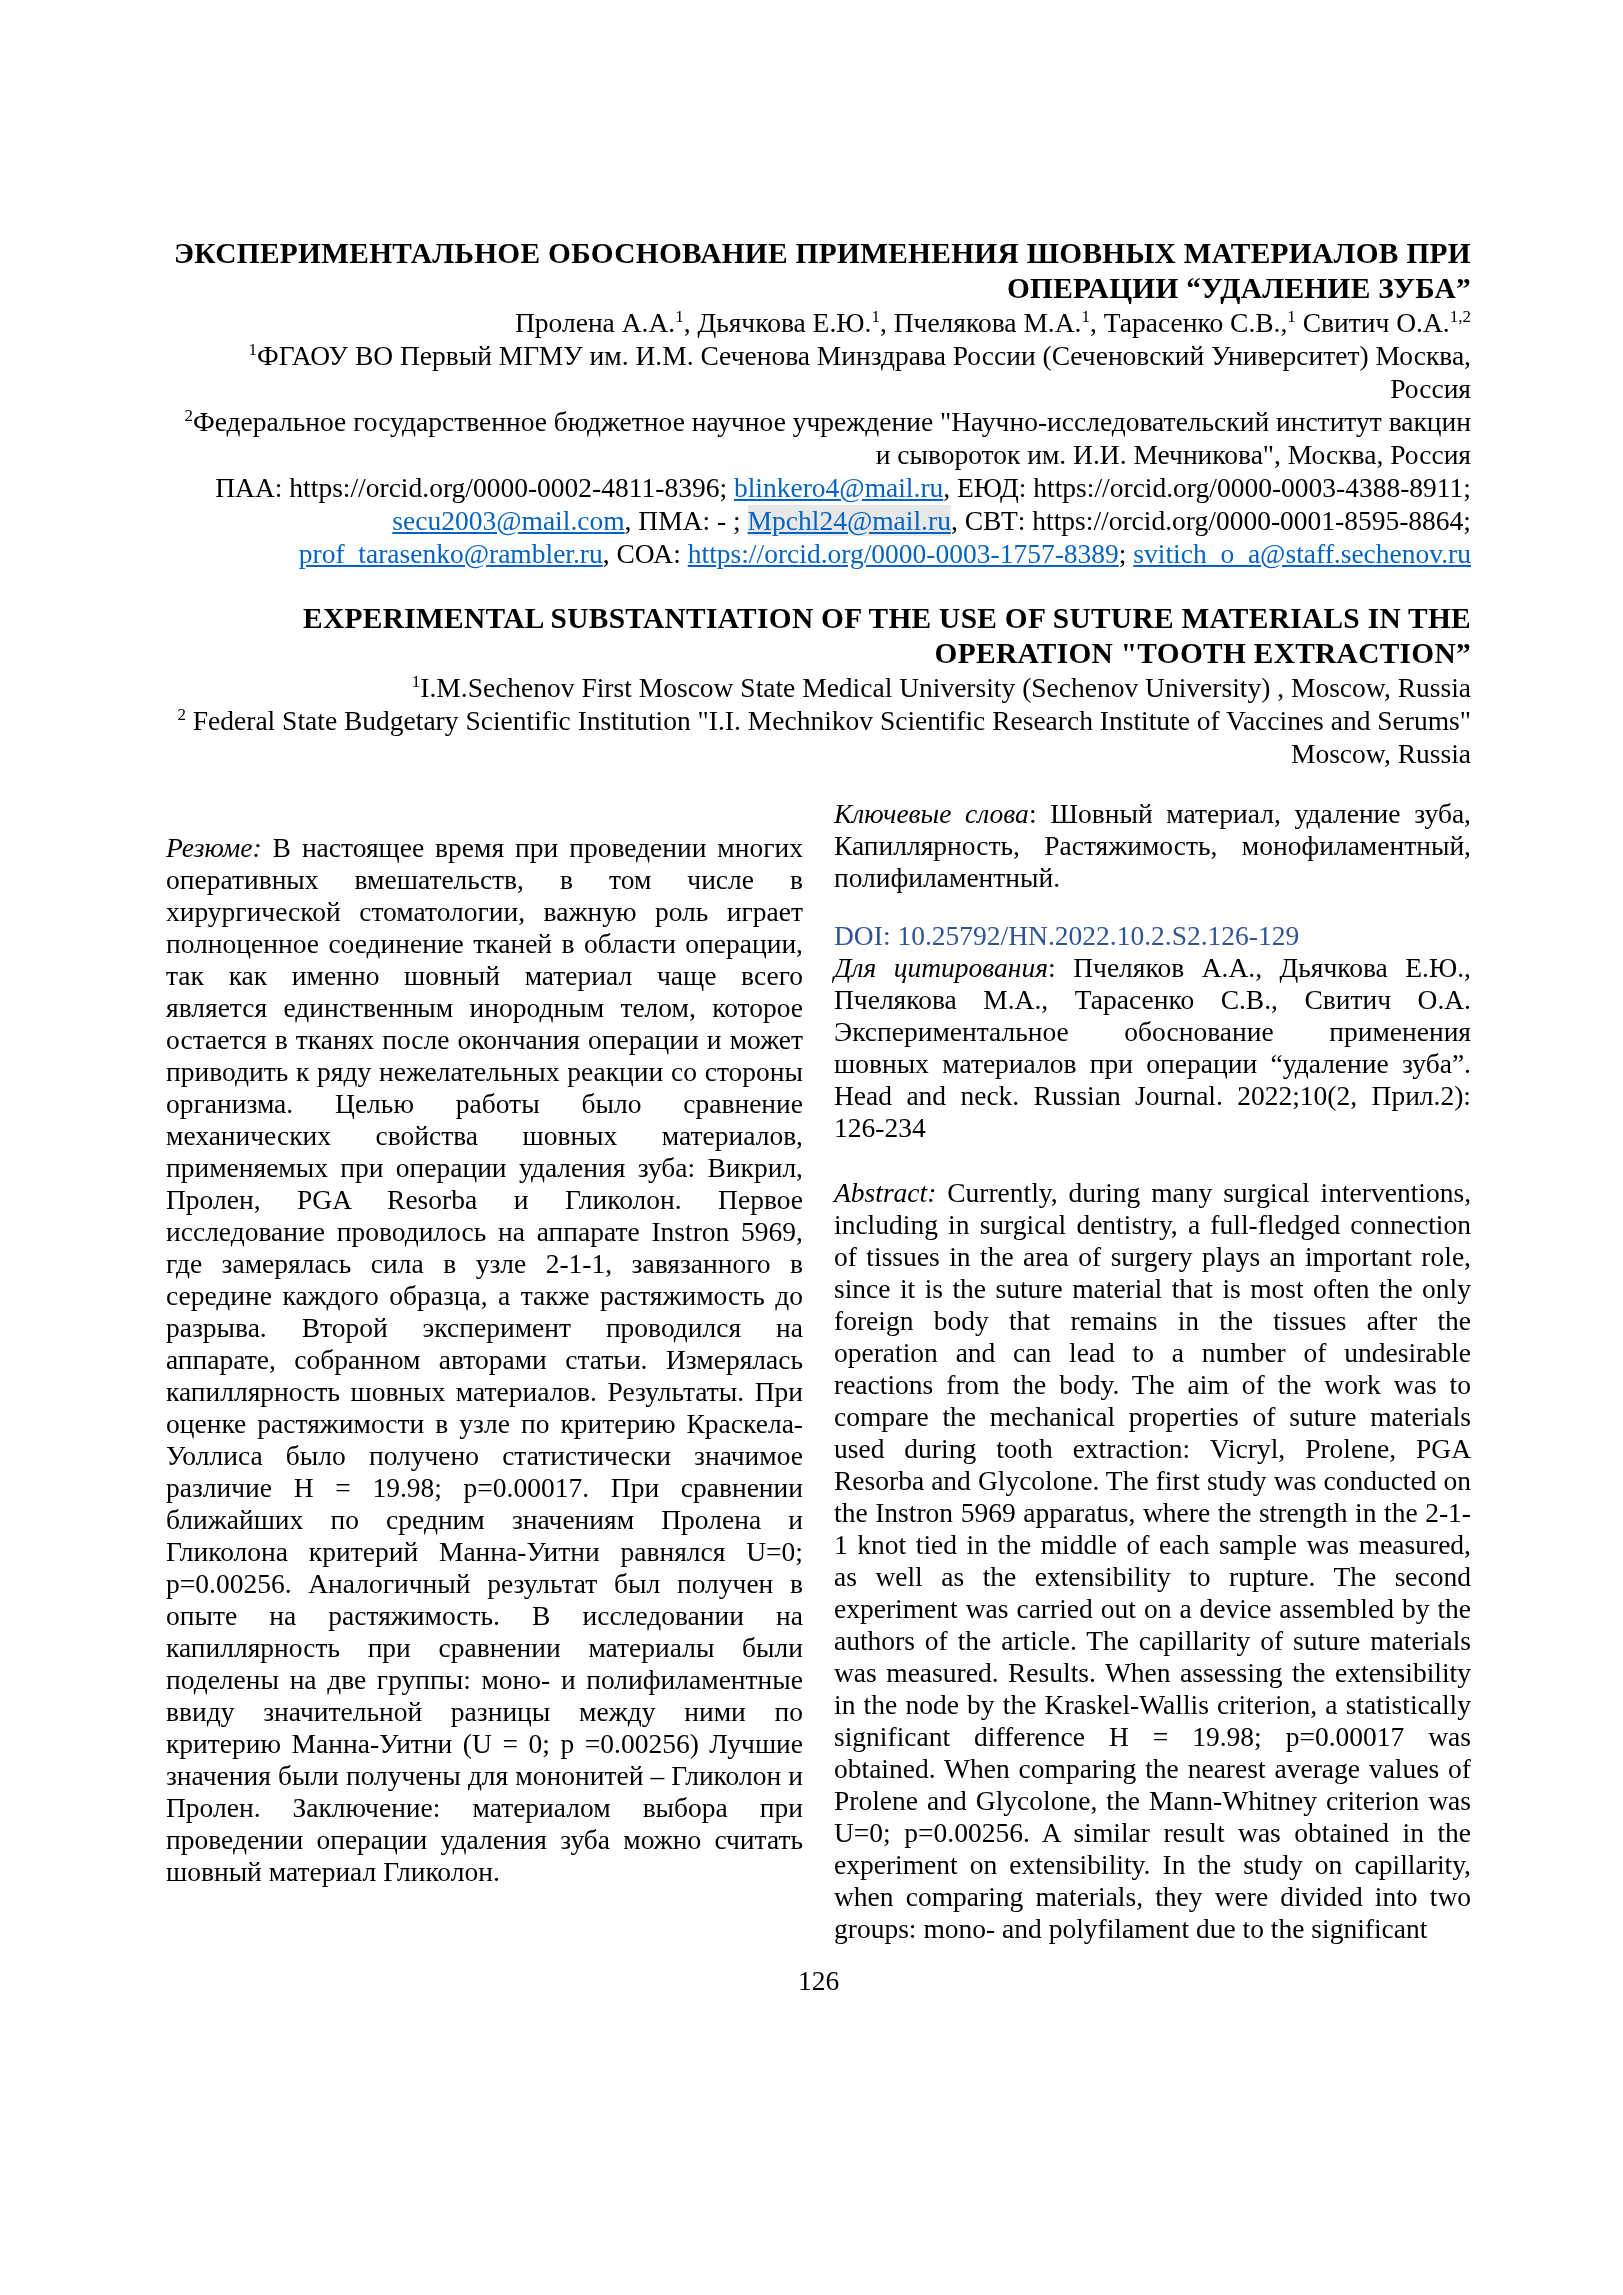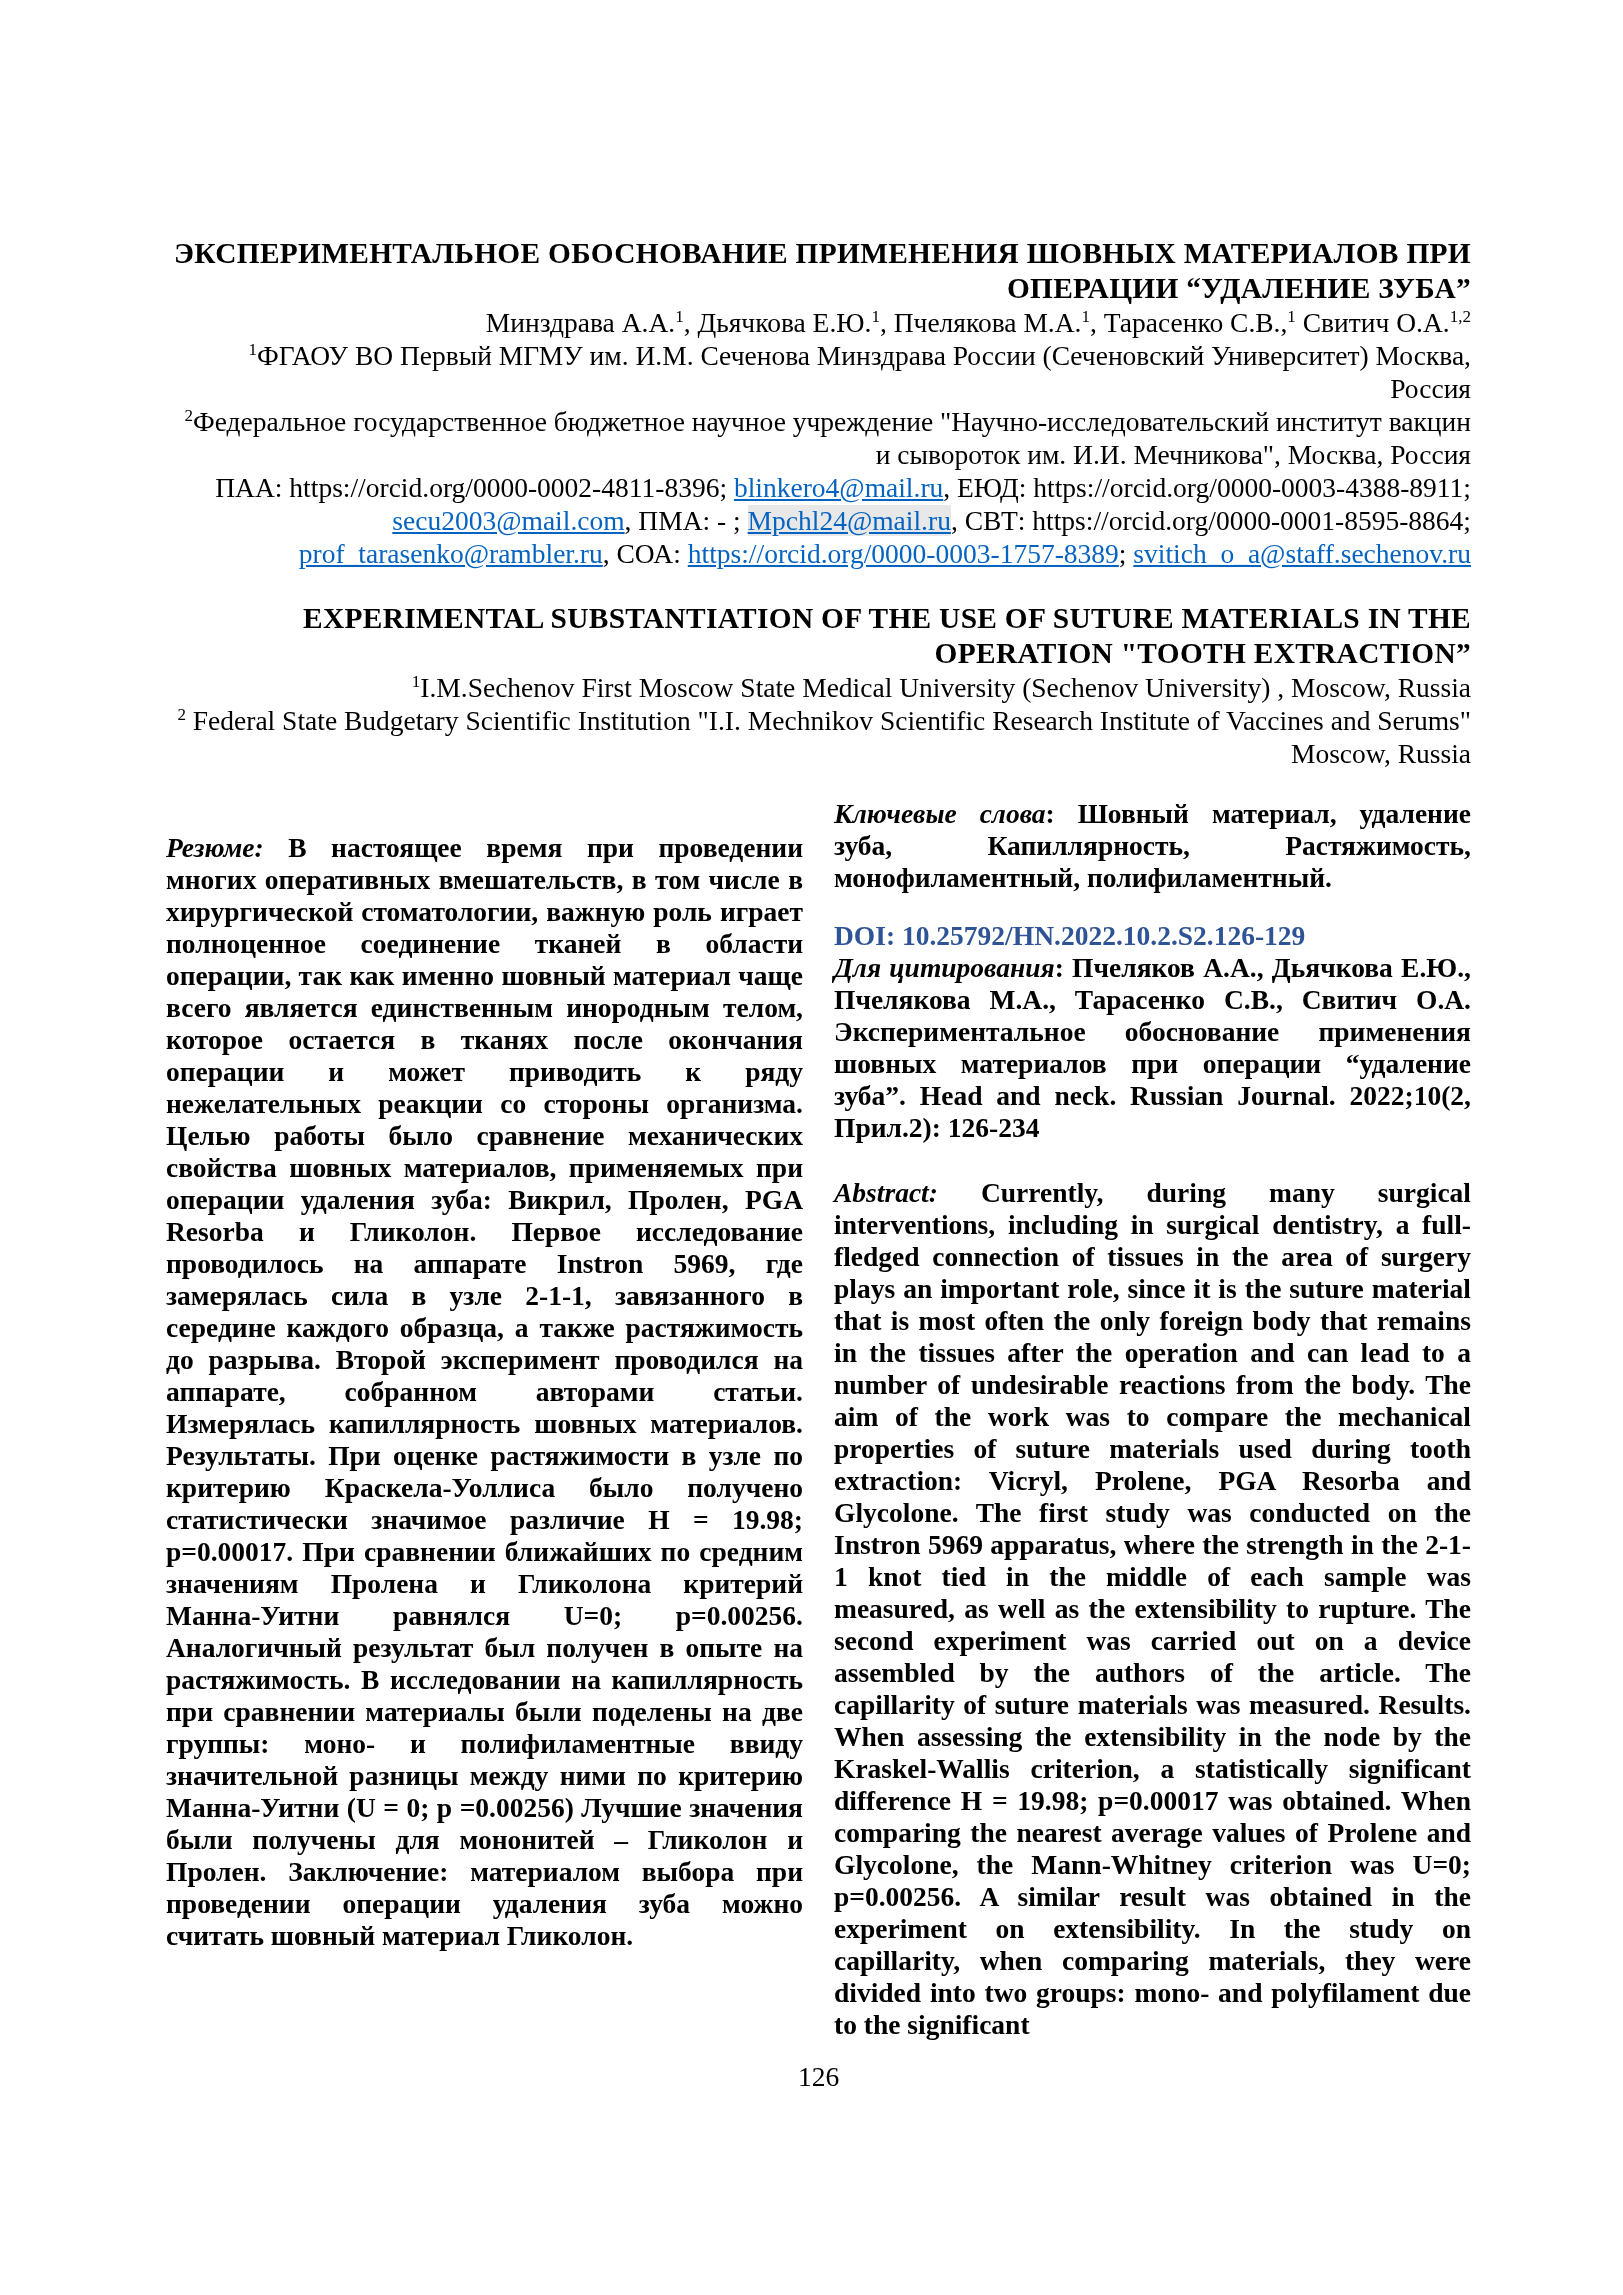--- a/index.html
+++ b/index.html
@@ -32,21 +32,21 @@
   
   .columns {
     display: flex;
     gap: 31px;
     margin-top: 27.5px;
   }
   .col {
     flex: 1 1 0;
     font-size: 27.5px;
     line-height: 32px;
-    font-weight: 700;
+    font-weight: 400;
     text-align: justify;
   }
   .col p { margin: 0; }
   .col-left { margin-top: 34px; }
   .lbl { font-style: italic; }
   .doi {
     color: #2F5496;
     margin-top: 26px !important;
     text-align: left;
   }
@@ -60,21 +60,21 @@
     font-weight: 400;
   }
 </style>
 </head>
 <body>
 
 <div class="page">
 
   <header>
     <h1 class="title">ЭКСПЕРИМЕНТАЛЬНОЕ ОБОСНОВАНИЕ ПРИМЕНЕНИЯ ШОВНЫХ МАТЕРИАЛОВ ПРИ ОПЕРАЦИИ “УДАЛЕНИЕ ЗУБА”</h1>
-    <p class="authors"><span>Минздрава А.А.</span><sup>1</sup><span>, Дьячкова Е.Ю.</span><sup>1</sup><span>, Пчелякова М.А.</span><sup>1</sup><span>, Тарасенко С.В.,</span><sup>1</sup><span> Свитич О.А.</span><sup>1,2</sup></p>
+    <p class="authors"><span>Пролена А.А.</span><sup>1</sup><span>, Дьячкова Е.Ю.</span><sup>1</sup><span>, Пчелякова М.А.</span><sup>1</sup><span>, Тарасенко С.В.,</span><sup>1</sup><span> Свитич О.А.</span><sup>1,2</sup></p>
     <p class="affil"><sup>1</sup><span>ФГАОУ ВО Первый МГМУ им. И.М. Сеченова Минздрава России (Сеченовский Университет) Москва, Россия</span></p>
     <p class="affil"><sup>2</sup><span>Федеральное государственное бюджетное научное учреждение "Научно-исследовательский институт вакцин и сывороток им. И.И. Мечникова", Москва, Россия</span></p>
     <p class="contacts"><span>ПАА: https://orcid.org/0000-0002-4811-8396; </span><a class="lnk">blinkero4@mail.ru</a><span>, ЕЮД: https://orcid.org/0000-0003-4388-8911; </span><a class="lnk">secu2003@mail.com</a><span>, ПМА: - ; </span><a class="lnk hl">Mpchl24@mail.ru</a><span>, СВТ: https://orcid.org/0000-0001-8595-8864; </span><a class="lnk">prof_tarasenko@rambler.ru</a><span>, СОА: </span><a class="lnk">https://orcid.org/0000-0003-1757-8389</a><span>; </span><a class="lnk">svitich_o_a@staff.sechenov.ru</a></p>
 
     <h2 class="title title-en">EXPERIMENTAL SUBSTANTIATION OF THE USE OF SUTURE MATERIALS IN THE OPERATION "TOOTH EXTRACTION”</h2>
     <p class="affil"><sup>1</sup><span>I.M.Sechenov First Moscow State Medical University (Sechenov University) , Moscow, Russia</span></p>
     <p class="affil"><sup>2</sup><span> Federal State Budgetary Scientific Institution "I.I. Mechnikov Scientific Research Institute of Vaccines and Serums" Moscow, Russia</span></p>
   </header>
 
   <main class="columns">

